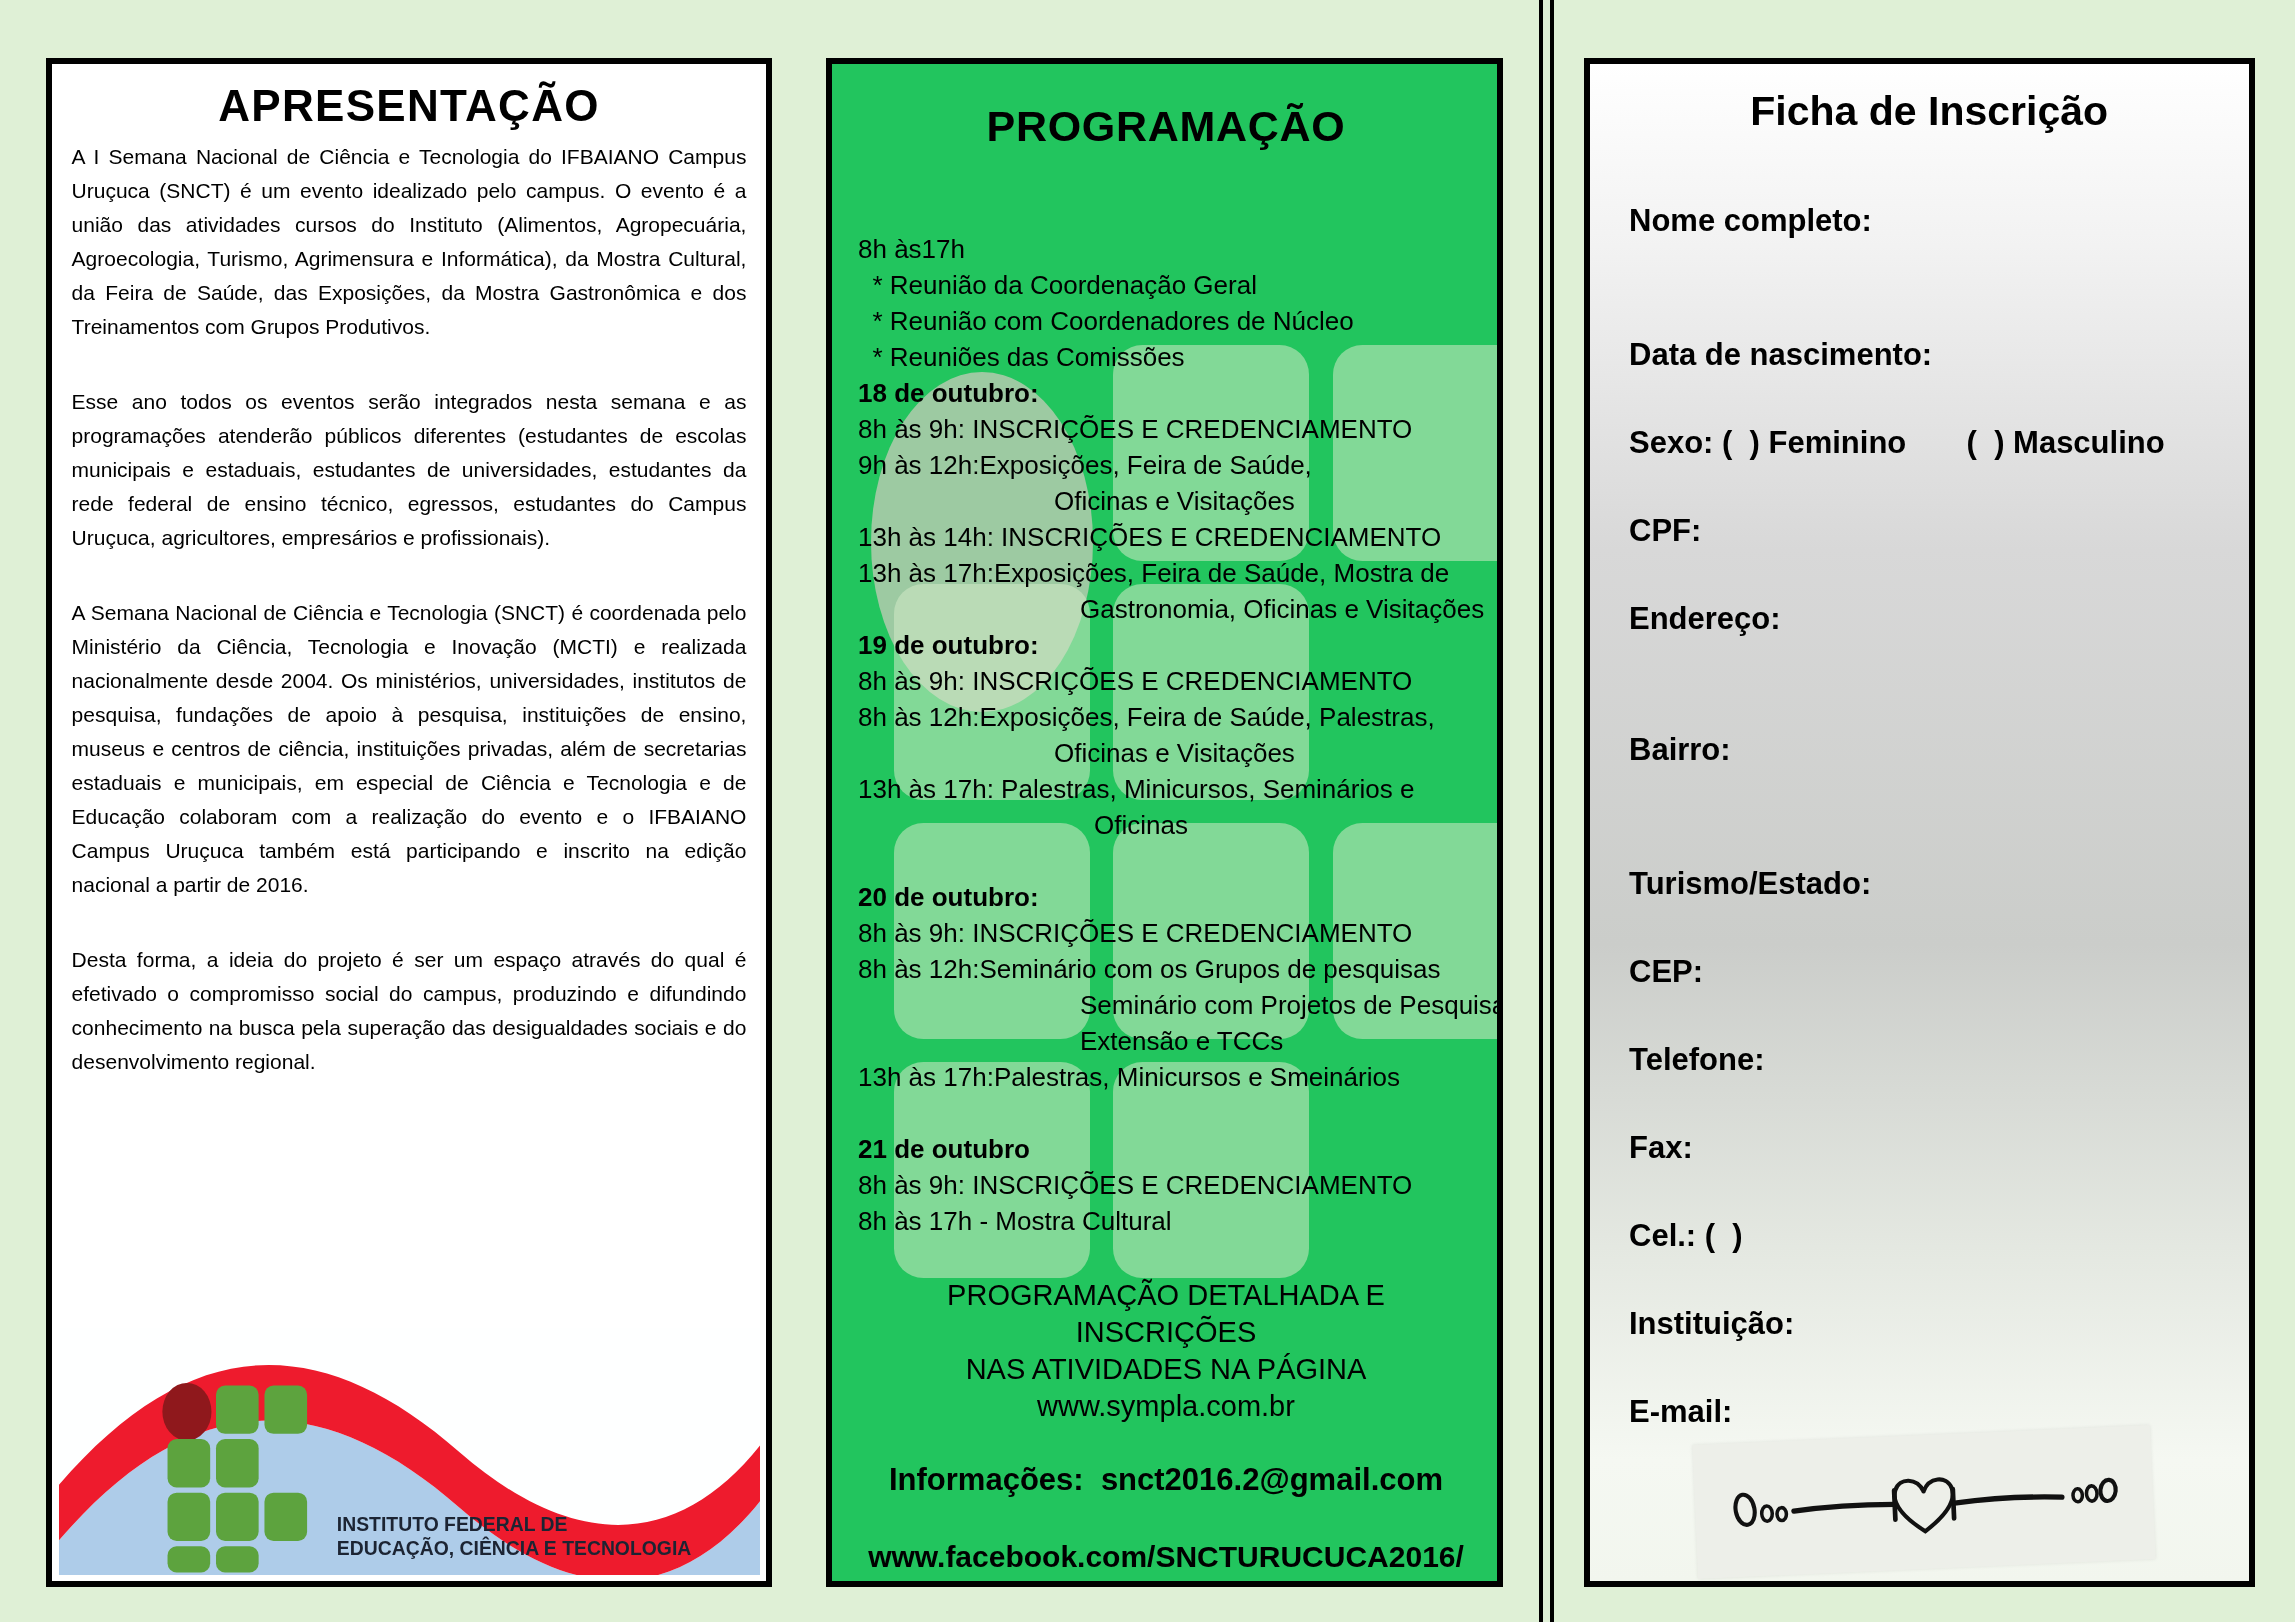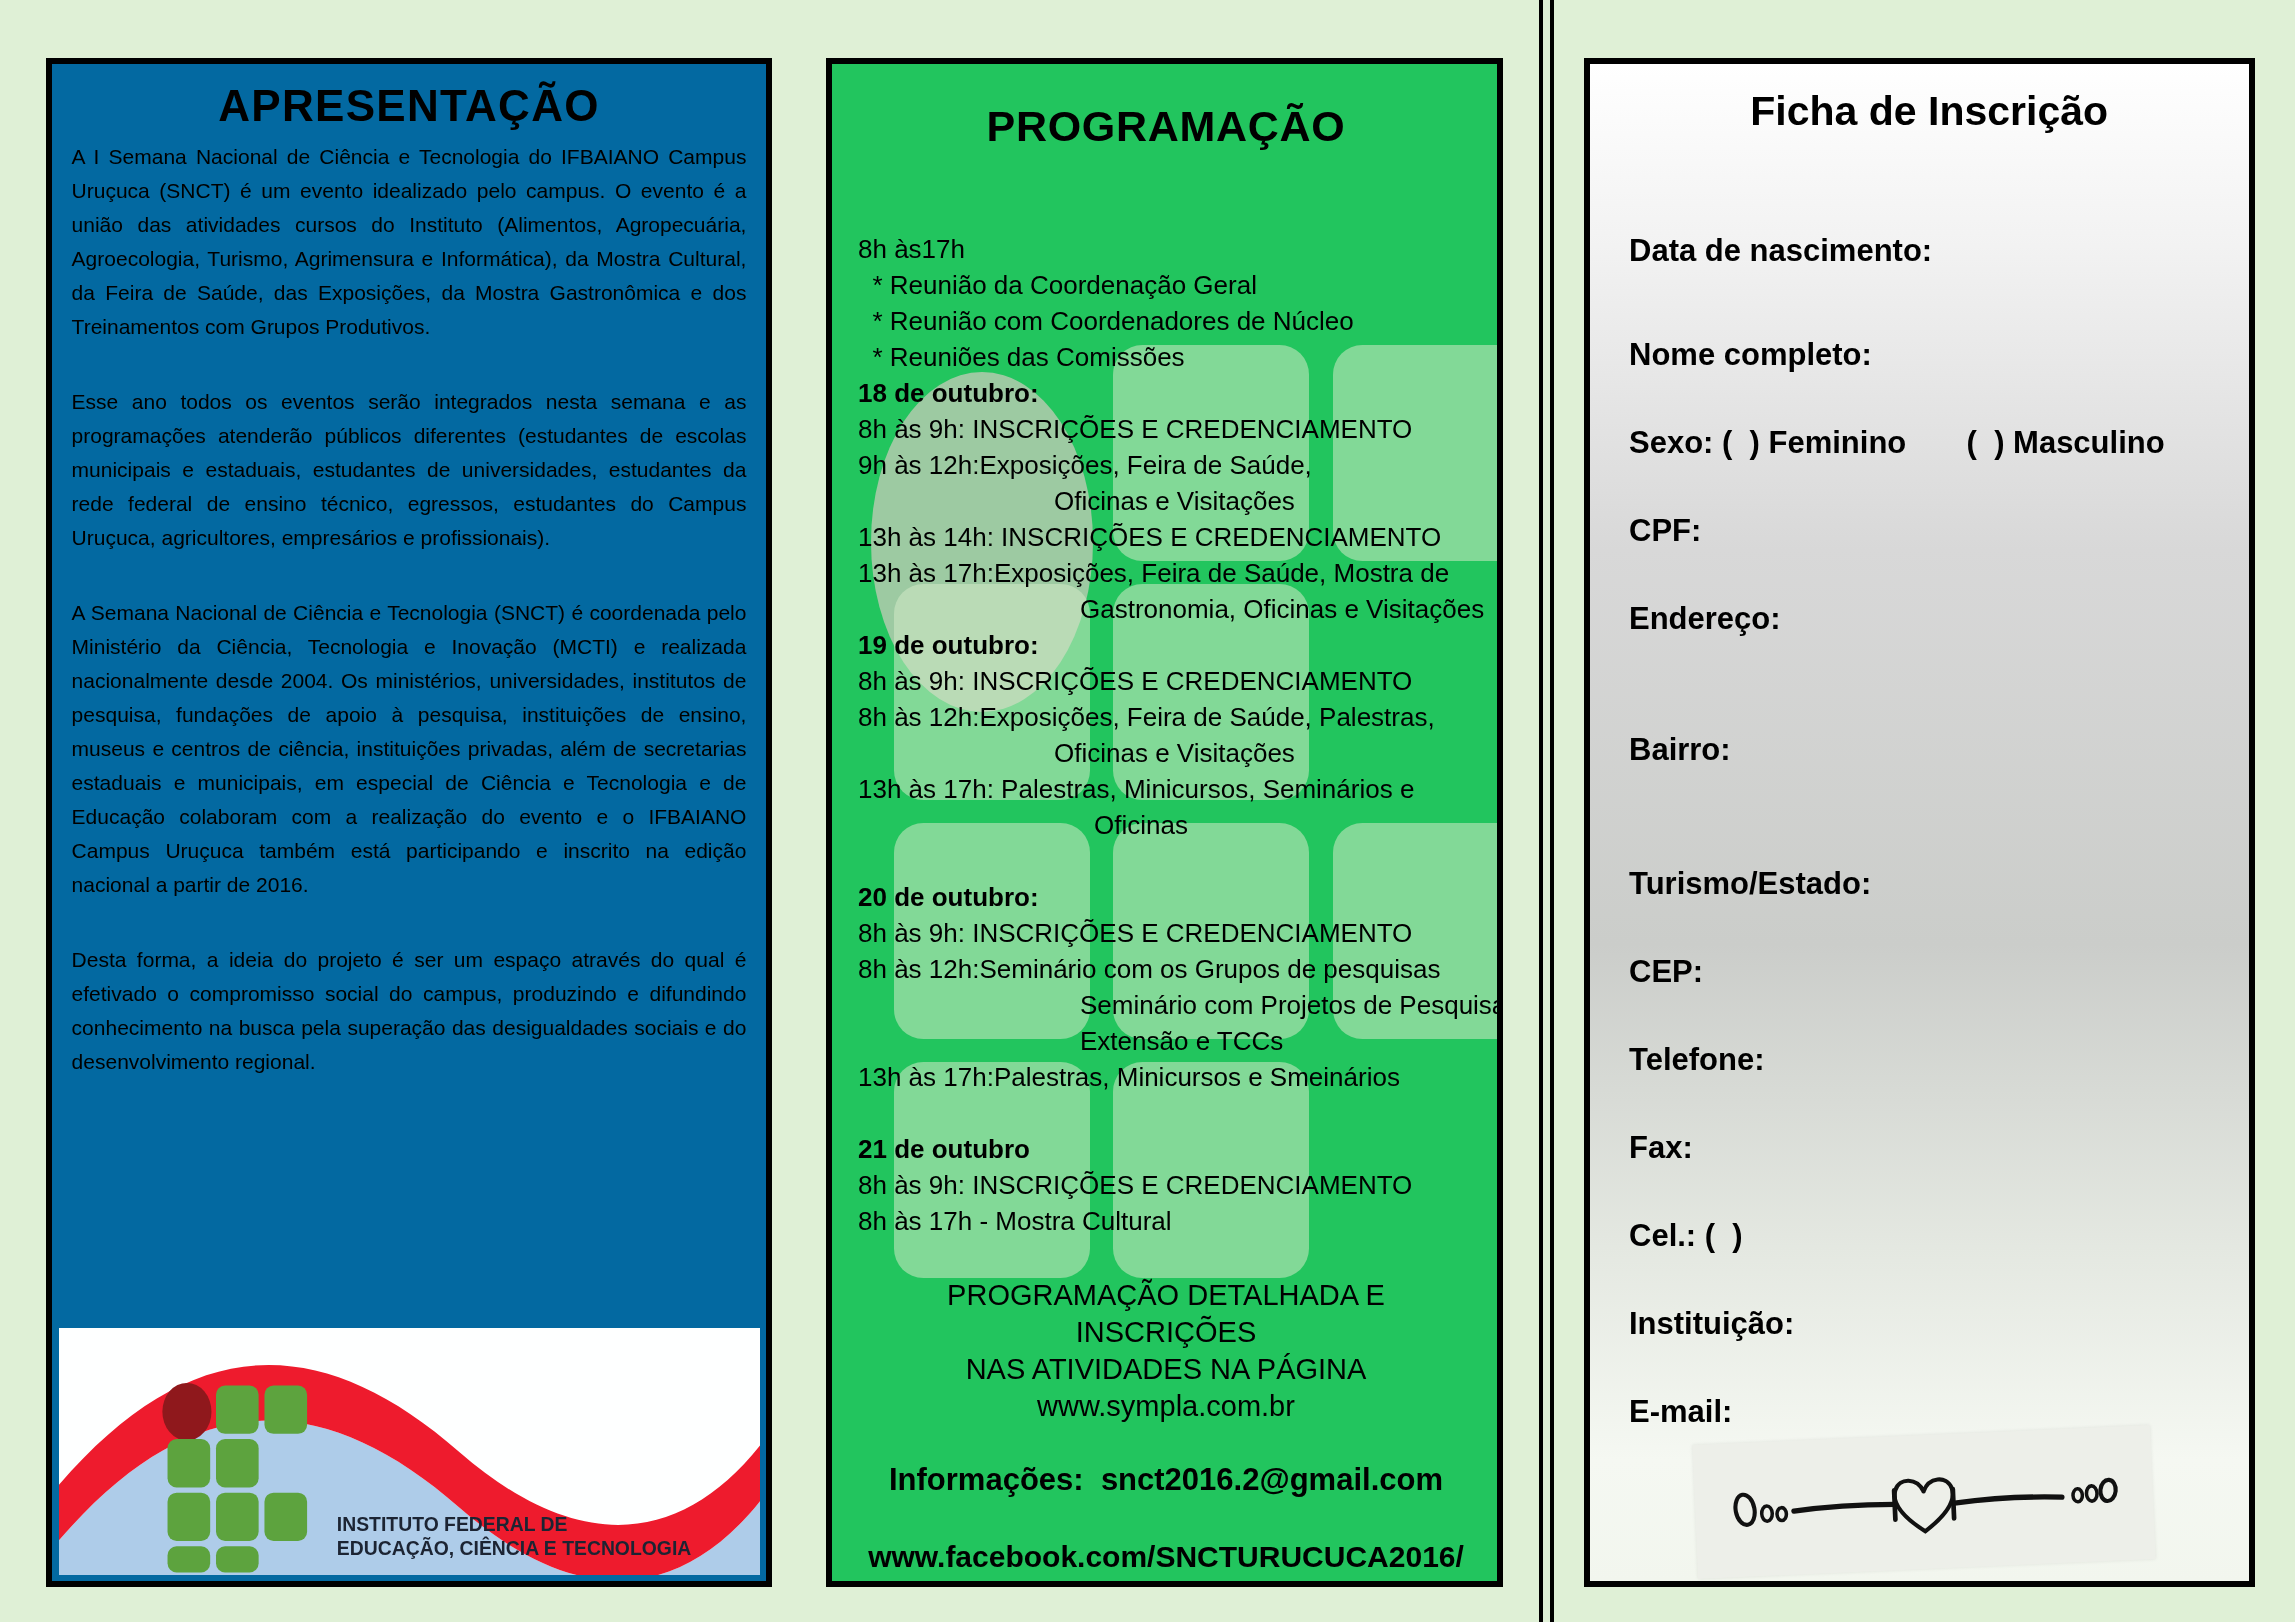--- a/index.html
+++ b/index.html
@@ -4,21 +4,21 @@
 <style>
   html,body{margin:0;padding:0;}
   body{
     width:2295px;height:1623px;position:relative;overflow:hidden;
     background:#dff0d6;
     font-family:"Liberation Sans", sans-serif;
     color:#000;
   }
   .panel{
     position:absolute;top:58px;height:1529px;box-sizing:border-box;
-    border:6.5px solid #000;background:#0369a1;
+    border:6.5px solid #000;background:#ffffff;
   }
   
   .panel.left{left:46px;width:726px;padding:17px 19.6px 0 19.6px;}
   .left h1{
     margin:0 0 9.2px 0;text-align:center;font-size:44px;font-weight:bold;
     letter-spacing:1.3px;position:relative;z-index:2;
   }
   .left .para{
     margin:0 0 41px 0;font-size:21px;line-height:34px;text-align:justify;
     position:relative;z-index:2;
@@ -202,23 +202,23 @@
   </section>
 
   <div class="fold f1"></div>
   <div class="fold f2"></div>
 
   <section class="panel right">
     <h2>Ficha de Inscrição</h2>
 
     <div>
 
+        <div class="field first">Nome completo:</div>
+
         <div class="field gap-xl">Data de nascimento:</div>
-
-        <div class="field first">Nome completo:</div>
 
         <div class="field gap-md">Sexo: (  ) Feminino       (  ) Masculino</div>
 
         <div class="field gap-md">CPF:</div>
 
         <div class="field gap-md">Endereço:</div>
 
         <div class="field gap-lg">Bairro:</div>
 
         <div class="field gap-xl">Turismo/Estado:</div>

